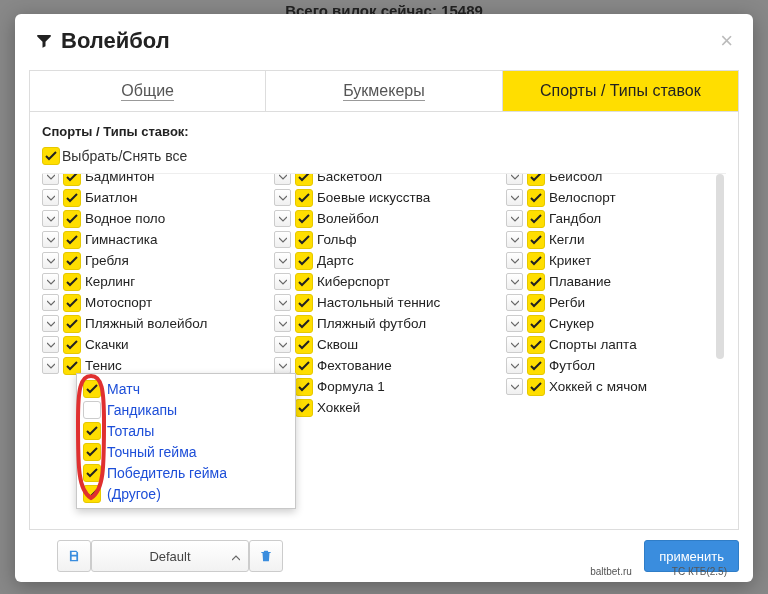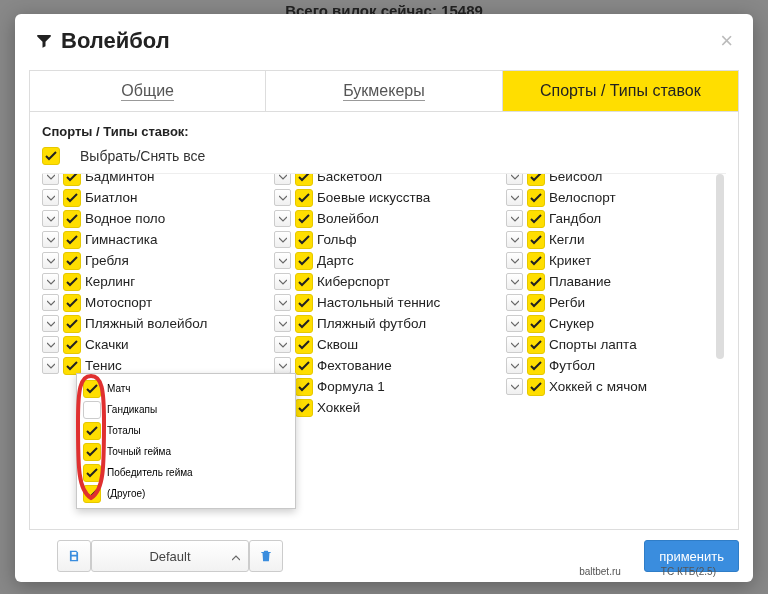--- a/index.html
+++ b/index.html
@@ -10,47 +10,47 @@
 .modal-title { font-size: 22px; font-weight: bold; color: #222; display: flex; align-items: center; gap: 8px; }
 .modal-title svg { width: 18px; height: 18px; }
 .close-x { font-size: 22px; color: #bbb; cursor: pointer; }
 .tabs { display: flex; margin: 6px 14px 0 14px; border: 1px solid #ddd; border-bottom: none; }
 .tab { flex: 1; text-align: center; padding: 11px 0; font-size: 16px; cursor: pointer; background: #fff; color: #555; position: relative; }
 .tab + .tab { border-left: 1px solid #ddd; }
 .tab.active { background: #ffde00; color: #222; font-weight: 500; }
 .tab.underline span { border-bottom: 1px solid #999; padding-bottom: 1px; }
 .modal-body { flex: 1; margin: 0 14px; border: 1px solid #ddd; border-top: 1px solid #ddd; padding: 12px 12px 12px 12px; overflow: hidden; position: relative; }
 .section-label { font-weight: bold; font-size: 13px; color: #222; margin-bottom: 8px; }
-.select-all-row { display: flex; align-items: center; gap: 20px; margin-bottom: 8px; }
+.select-all-row { display: flex; align-items: center; gap: 2px; margin-bottom: 8px; }
 .cb { width: 18px; height: 18px; border-radius: 3px; display: inline-flex; align-items: center; justify-content: center; cursor: pointer; flex-shrink: 0; }
 .cb.checked { background: #ffde00; border: 1px solid #e6c800; }
 .cb.unchecked { background: #fff; border: 1px solid #ccc; }
 .cb svg { width: 12px; height: 10px; }
 .columns-wrap { position: relative; border-top: 1px solid #eee; height: 330px; }
 .columns { display: flex; gap: 12px; height: 100%; overflow: hidden; padding-top: 4px; }
 .col { flex: 1; }
 .sport-row { display: flex; align-items: center; gap: 4px; padding: 2px 0; height: 21px; }
 .chev { width: 17px; height: 17px; border: 1px solid #ccc; border-radius: 2px; background: linear-gradient(#fff, #f0f0f0); display: inline-flex; align-items: center; justify-content: center; cursor: pointer; flex-shrink: 0; }
 .chev svg { width: 8px; height: 6px; }
 .sport-label { font-size: 13.5px; color: #222; }
 .sub-dropdown { position: absolute; left: 34px; top: 199px; width: 220px; background: #fff; border: 1px solid #c8c8c8; box-shadow: 0 3px 8px rgba(0,0,0,0.2); z-index: 10; padding: 4px 6px; }
 .sub-row { display: flex; align-items: center; gap: 6px; padding: 2px 0; height: 21px; }
-.sub-label { font-size: 10px; color: #000000; text-align: center; }
+.sub-label { font-size: 14px; color: #1d4ed8; text-align: center; }
 .red-annot { position: absolute; left: 30px; top: 198px; width: 38px; height: 130px; z-index: 20; pointer-events: none; }
 .scrollbar { position: absolute; right: 2px; top: 0; width: 8px; height: 185px; background: #ddd; border-radius: 4px; }
 .modal-footer { padding: 10px 14px; display: flex; align-items: flex-start; gap: 0; margin-left: 28px; }
 .btn { height: 32px; border-radius: 3px; border: 1px solid #ccc; background: linear-gradient(#fff, #f2f2f2); cursor: pointer; display: inline-flex; align-items: center; justify-content: center; padding: 0 10px; font-size: 13px; color: #444; }
 .btn.icon-only { width: 34px; padding: 0; }
 .btn.primary { background: #3a8dde; border-color: #2f7dc7; color: #fff; padding: 0 14px; }
 .btn.danger-icon { border-color: #ccc; }
 .dropdown-box { width: 158px; position: relative; }
 .dropdown-box .btn { width: 100%; justify-content: center; position: relative; }
 .dropdown-box .chev-small { position: absolute; right: 8px; }
 .spacer { flex: 1; }
-.bg-bottom { position: absolute; bottom: 0; left: 0; right: 12px; height: 28px; font-size: 10px; color: #555; display:flex; justify-content: flex-end; gap: 40px; padding-right: 40px; }
+.bg-bottom { position: absolute; bottom: 0; left: 0; right: 1px; height: 28px; font-size: 10px; color: #555; display:flex; justify-content: flex-end; gap: 40px; padding-right: 40px; }
 </style>
 </head>
 <body>
 
 <div class="bg-text">Всего вилок сейчас: 15489</div>
 
 <div class="modal">
   <div class="modal-header">
     <div class="modal-title">
       <svg viewBox="0 0 24 24">

